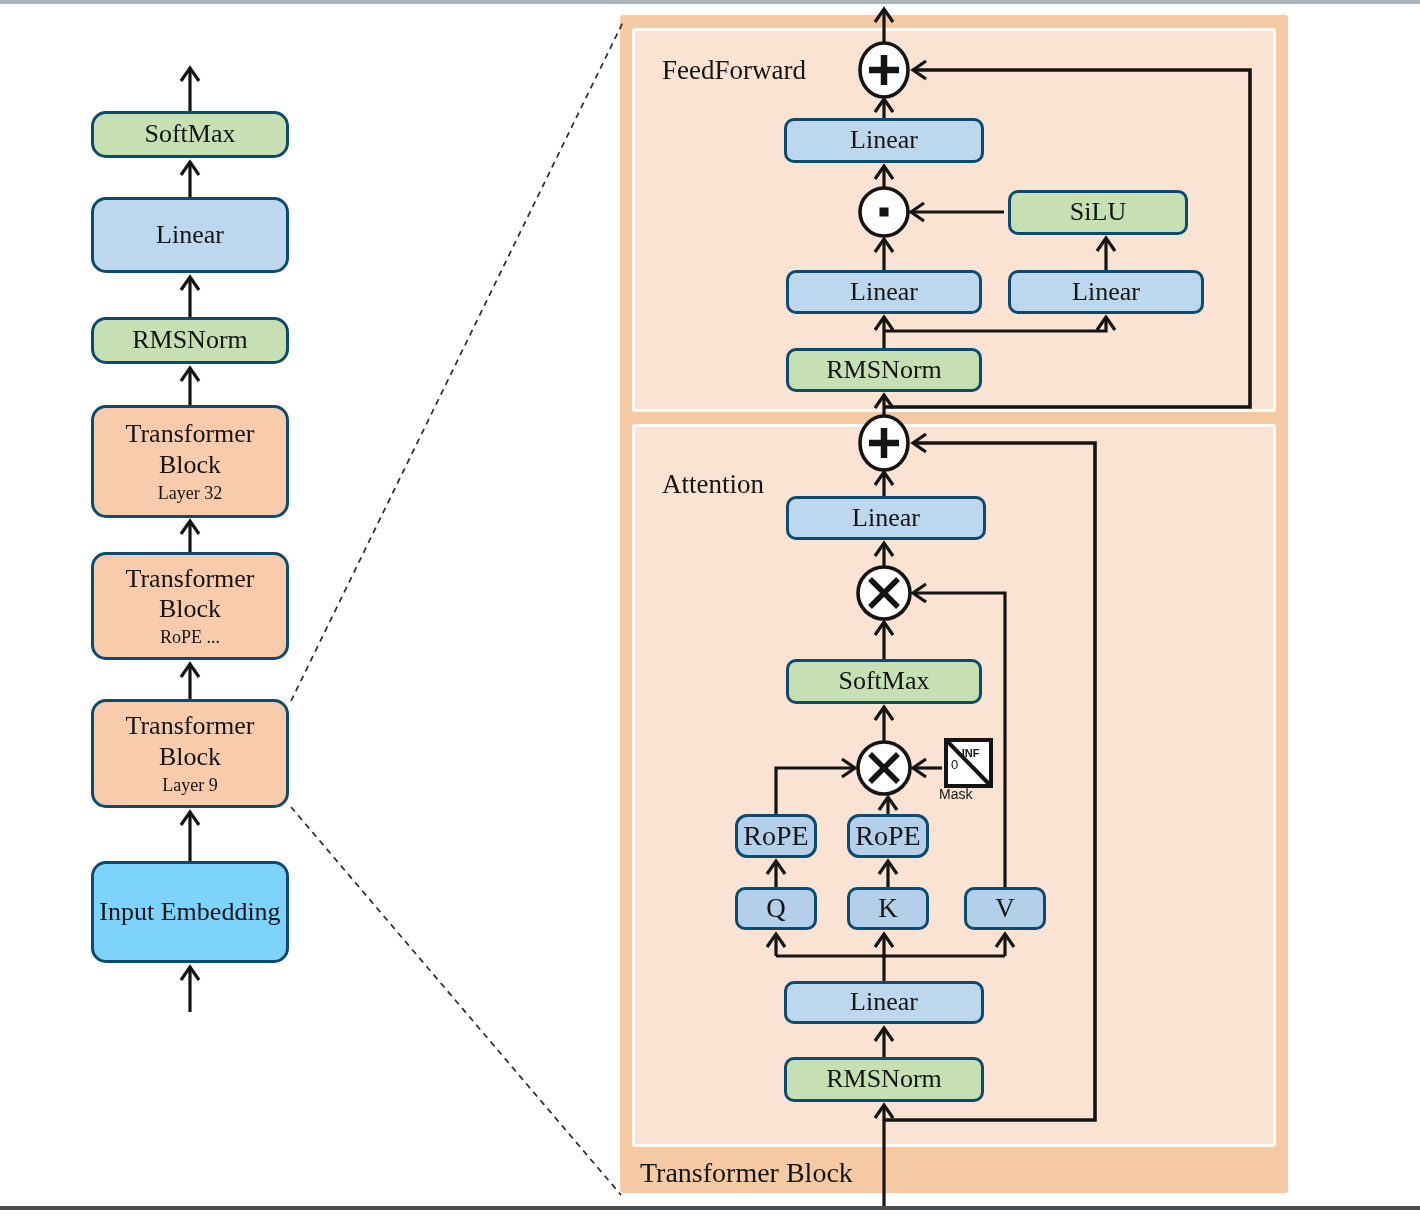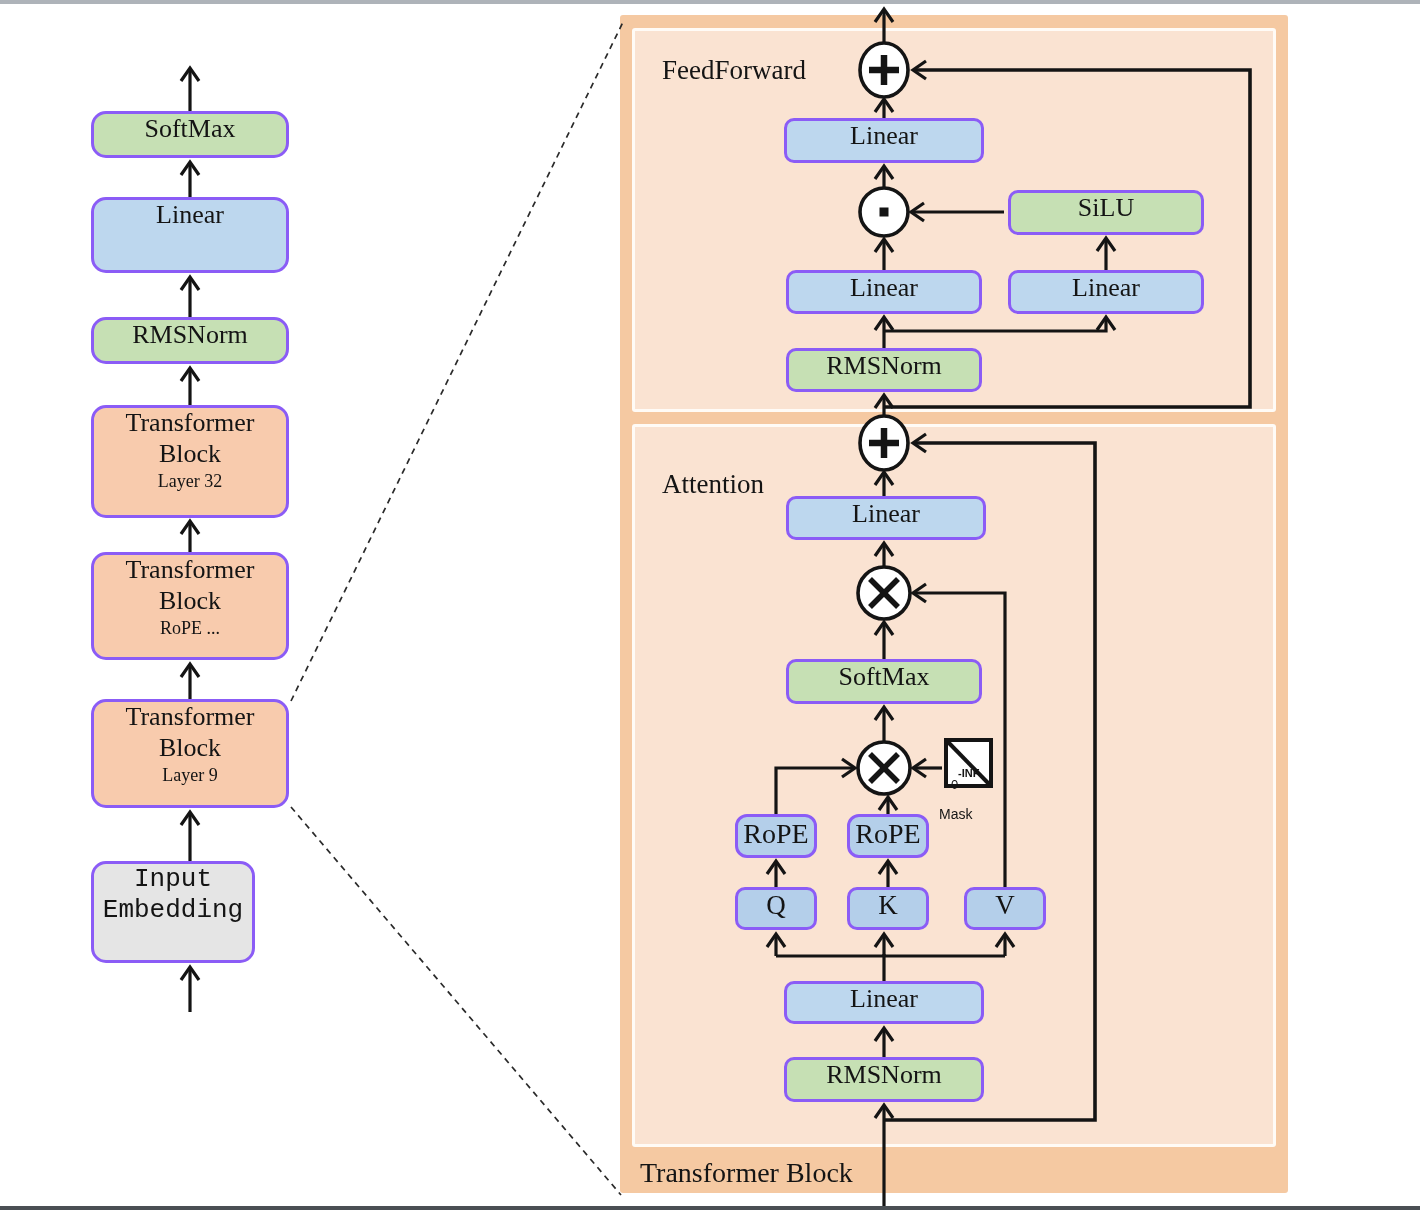--- a/index.html
+++ b/index.html
@@ -9,33 +9,33 @@
   }
   .frame-top{position:absolute;left:0;top:0;width:1420px;height:4px;background:#aeb3b9;}
   .frame-bottom{position:absolute;left:0;top:1206px;width:1420px;height:4px;background:#4a4f54;}
   .panel{position:absolute;z-index:1;}
   .panel-outer{left:620px;top:15px;width:668px;height:1178px;border-radius:3px;}
   .panel-inner{position:absolute;z-index:1;border:3px solid rgba(255,253,250,0.9);border-radius:3px;}
   .panel-ff{left:632px;top:28px;width:638px;height:378px;}
   .panel-att{left:632px;top:424px;width:638px;height:717px;}
   svg.wires{position:absolute;left:0;top:0;z-index:2;}
   .box{
-    position:absolute;z-index:3;display:flex;flex-direction:column;align-items:center;justify-content:flex-start;
-    border:3px solid #8b5cf6;box-sizing:border-box;text-align:center;line-height:1.18;
+    position:absolute;z-index:3;display:flex;flex-direction:column;align-items:center;justify-content:center;
+    border:3px solid #0c4a6e;box-sizing:border-box;text-align:center;line-height:1.18;
   }
   .box .lbl{font-size:26px;}
   .box .sub{font-size:18px;margin-top:2px;}
   .r14{border-radius:15px;}
   .r10{border-radius:10px;}
   .r12{border-radius:12px;}
   .qkv .lbl{font-size:27px;}
   .rope .lbl{font-size:28px;}
   .seclabel{position:absolute;z-index:3;font-size:27px;}
   .tblabel{position:absolute;z-index:3;font-size:28px;}
-  .maskchar{position:absolute;z-index:4;font-family:"Liberation Sans","DejaVu Sans",sans-serif;margin-top:20px;}
+  .maskchar{position:absolute;z-index:4;font-family:"Liberation Sans","DejaVu Sans",sans-serif;}
   .mask-inf{font-size:11px;font-weight:bold;}
   .mask-zero{font-size:13px;}
   .mask-word{font-size:14px;width:60px;text-align:left;}
 </style>
 </head>
 <body>
 
 <div class="screen">
   <div class="frame-top"></div>
   <div class="frame-bottom"></div>
@@ -145,32 +145,32 @@
     <span class="sub">Layer 32</span>
   </div>
   <div class="box r14" style="left: 91px; top: 552px; width: 198px; height: 108px; background: rgb(248, 203, 173);">
     <span class="lbl">Transformer Block</span>
     <span class="sub">RoPE ...</span>
   </div>
   <div class="box r14" style="left: 91px; top: 699px; width: 198px; height: 109px; background: rgb(248, 203, 173);">
     <span class="lbl">Transformer Block</span>
     <span class="sub">Layer 9</span>
   </div>
-  <div class="box r14" style="left: 91px; top: 861px; width: 164px; height: 102px; background: #e5e5e5; font-family: Liberation Mono, monospace;">
+  <div class="box r14" style="left: 91px; top: 861px; width: 198px; height: 102px; background: #7dd3fc;">
     <span class="lbl">Input Embedding</span>
   </div>
 
   <div class="seclabel" style="left:662px;top:55px;">FeedForward</div>
   <div class="seclabel" style="left:662px;top:469px;">Attention</div>
   <div class="tblabel" style="left:640px;top:1157px;">Transformer Block</div>
 
   <div class="box r10" style="left: 784px; top: 118px; width: 200px; height: 45px; background: rgb(189, 215, 238);">
     <span class="lbl">Linear</span>
   </div>
-  <div class="box r10" style="left: 1008px; top: 190px; width: 196px; height: 45px; background: rgb(198, 224, 180);">
+  <div class="box r10" style="left: 1008px; top: 190px; width: 180px; height: 45px; background: rgb(198, 224, 180);">
     <span class="lbl">SiLU</span>
   </div>
   <div class="box r10" style="left: 786px; top: 270px; width: 196px; height: 44px; background: rgb(189, 215, 238);">
     <span class="lbl">Linear</span>
   </div>
   <div class="box r10" style="left: 1008px; top: 270px; width: 196px; height: 44px; background: rgb(189, 215, 238);">
     <span class="lbl">Linear</span>
   </div>
   <div class="box r10" style="left: 786px; top: 348px; width: 196px; height: 44px; background: rgb(198, 224, 180);">
     <span class="lbl">RMSNorm</span>

